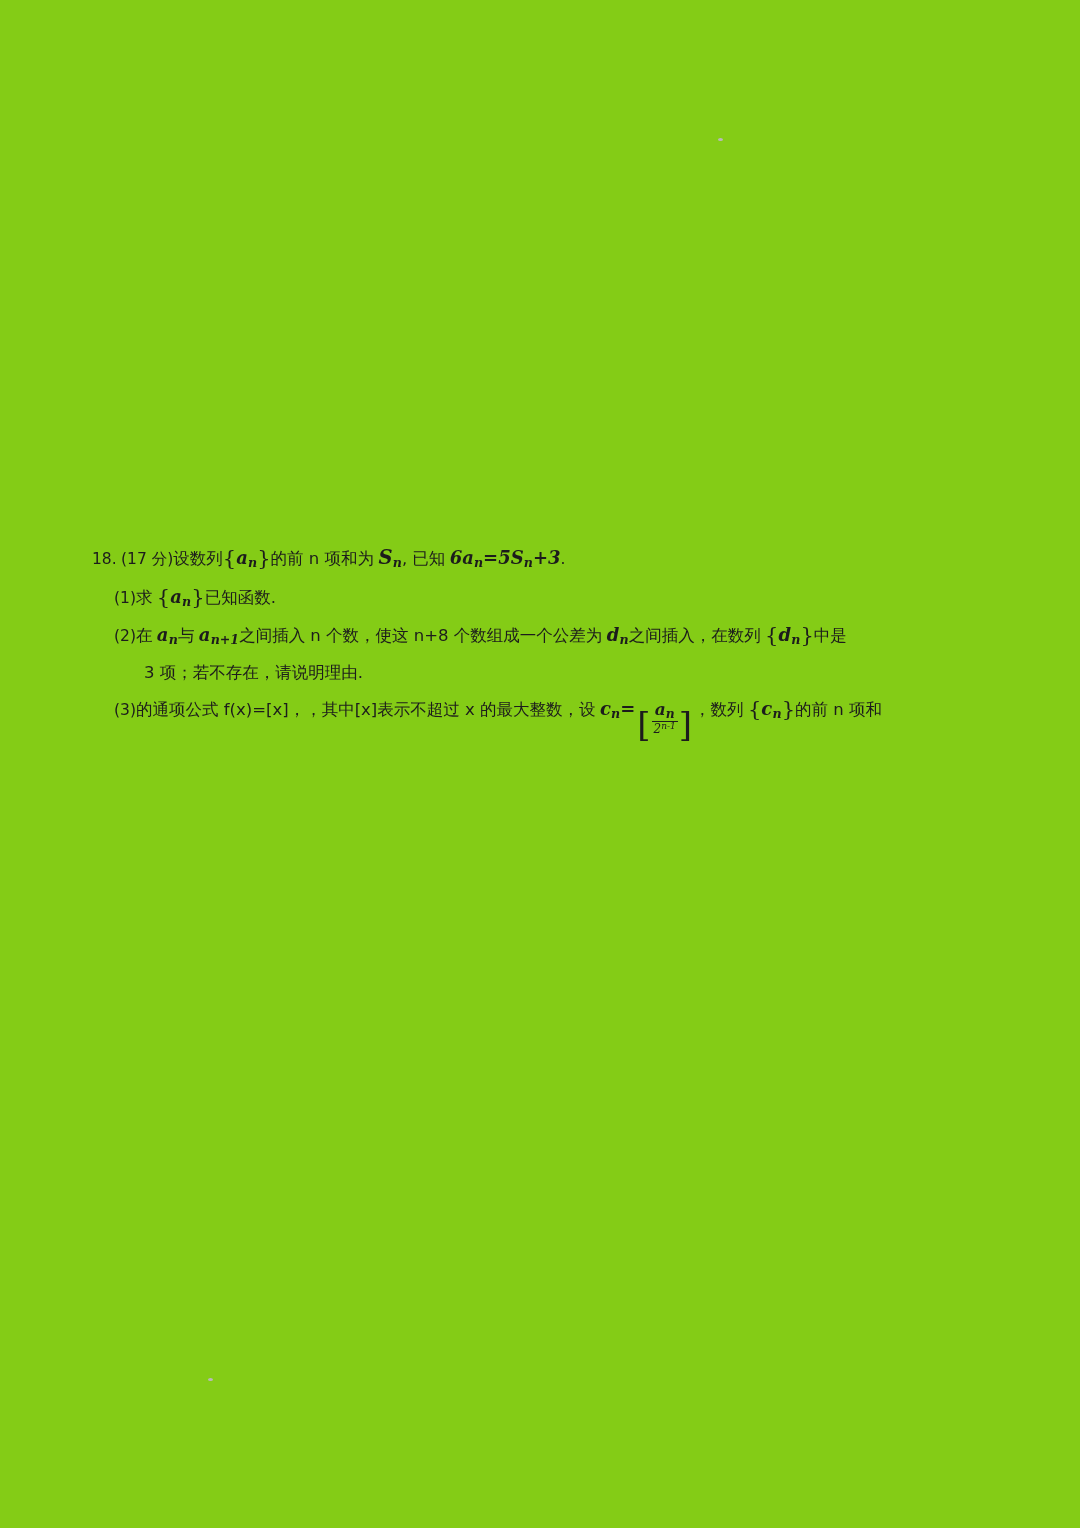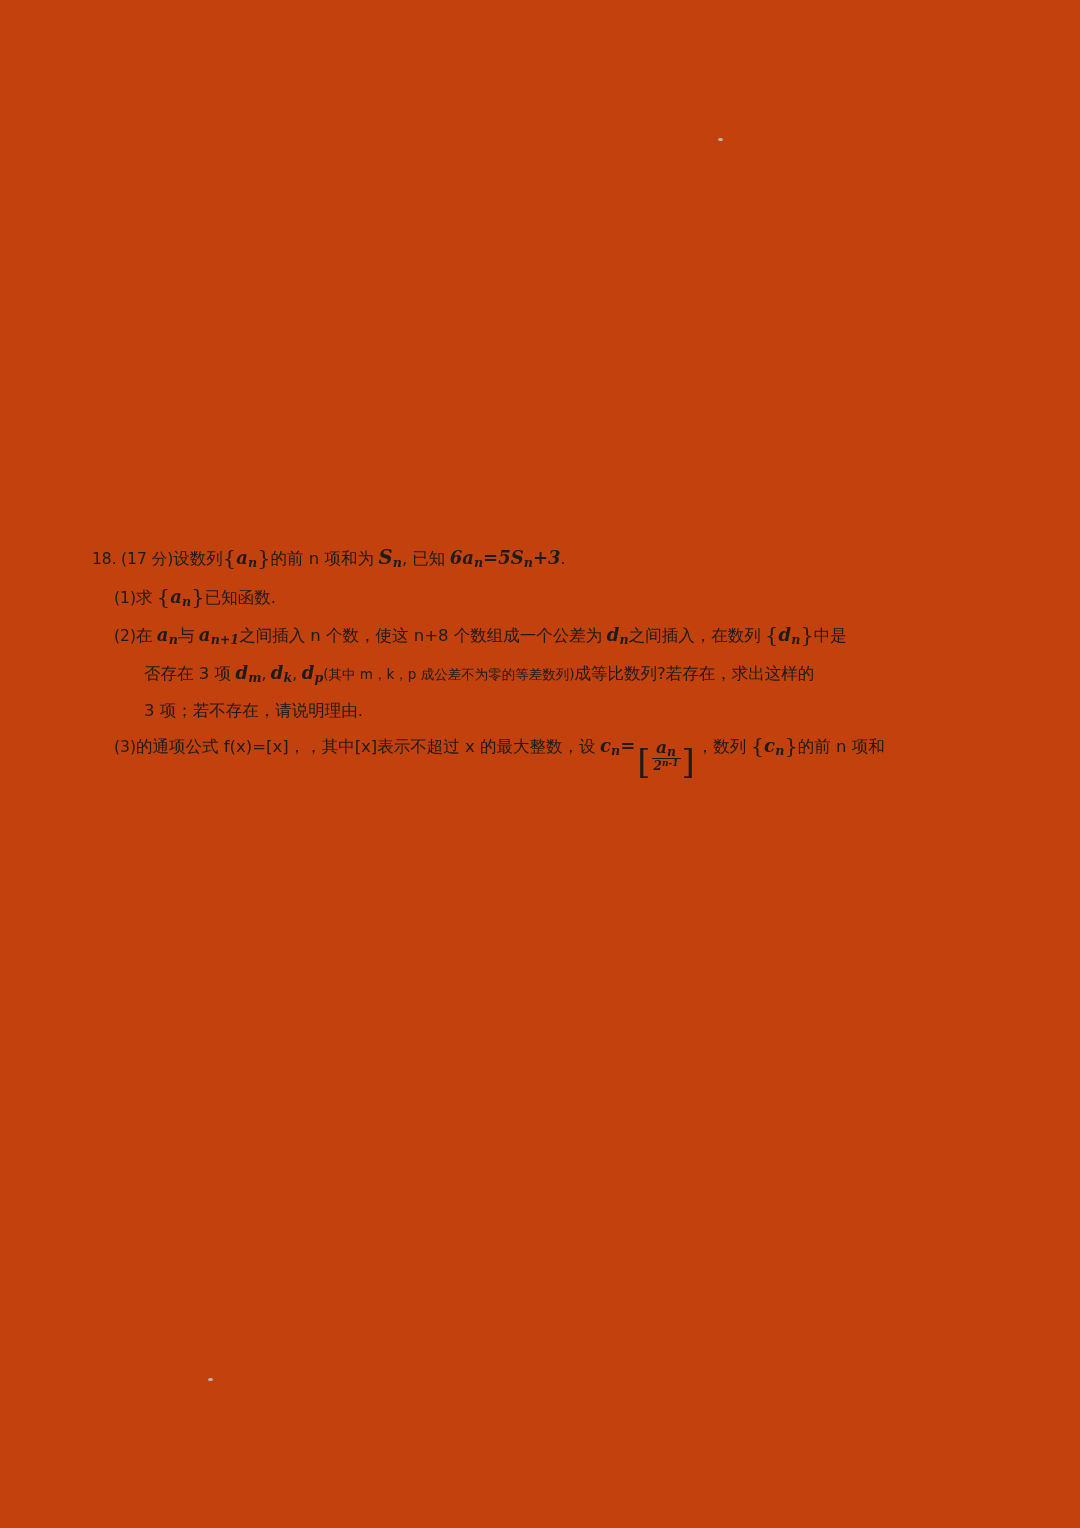--- a/index.html
+++ b/index.html
@@ -11,21 +11,21 @@
     width: 1080px;
     height: 1528px;
     position: relative;
     font-family: "Liberation Serif", serif;
     color: #1a1a1a;
     overflow: hidden;
   }
   .page {
     position: absolute;
     inset: 0;
-    background: #c2410c;
+    background: #84cc16;
   }
 
   
   .speck {
     position: absolute;
     background: #b9b9b9;
     border-radius: 50%;
   }
   .speck.s1 { left: 718px; top: 138px; width: 5px; height: 3px; }
   .speck.s2 { left: 208px; top: 1378px; width: 5px; height: 3px; }
@@ -124,21 +124,21 @@
   }
   .frac .bar {
     display: block;
     border-top: 1px solid #1c1c1c;
     height: 0;
   }
   .frac .bot {
     display: block;
     font-family: "DejaVu Serif", serif;
     font-style: italic;
-    font-weight: bold;
+    font-weight: normal;
     font-size: 12px;
     padding: 0 2px;
   }
   .frac .bot .exp { font-size: 0.75em; vertical-align: 0.45em; }
   .frac .top .sb { font-size: 0.72em; vertical-align: -0.25em; }
 </style>
 </head>
 <body>
 
 <div class="page">
@@ -161,26 +161,20 @@
     </div>
 
     <div class="line indent">
       <span class="plain">(2)</span><span class="cjk">在</span>
       <span class="mv">a</span><span class="mv sub">n</span><span class="cjk">与</span>
       <span class="mv">a</span><span class="mv sub">n+1</span><span class="cjk">之间插入 n 个数，使这 n+8 个数组成一个公差为</span>
       <span class="mv">d</span><span class="mv sub">n</span><span class="cjk">之间插入，在数列</span>
       <span class="brace">{</span><span class="mv">d</span><span class="mv sub">n</span><span class="brace">}</span><span class="cjk">中是</span>
     </div>
 
-    <div class="line indent2">
-      <span class="cjk">否存在 3 项</span>
-      <span class="mv">d</span><span class="mv sub">m</span><span class="plain">,</span>
-      <span class="mv">d</span><span class="mv sub">k</span><span class="plain">,</span>
-      <span class="mv">d</span><span class="mv sub">p</span><span class="small-note">(其中 m，k，p 成公差不为零的等差数列)</span><span class="cjk">成等比数列?若存在，求出这样的</span>
-    </div>
 
     <div class="line indent2">
       <span class="cjk">3 项；若不存在，请说明理由.</span>
     </div>
 
     <div class="line indent">
       <span class="plain">(3)</span><span class="cjk">的通项公式 f(x)=[x]，，其中[x]表示不超过 x 的最大整数，设</span>
       <span class="mv">c</span><span class="mv sub">n</span><span class="mo">=</span><span class="frac-group"><span class="bigbracket">[</span><span class="frac"><span class="top"><span>a</span><span class="sb">n</span></span><span class="bar"></span><span class="bot"><span>2</span><span class="exp">n-1</span></span></span><span class="bigbracket">]</span></span><span class="cjk">，数列</span>
       <span class="brace">{</span><span class="mv">c</span><span class="mv sub">n</span><span class="brace">}</span><span class="cjk">的前 n 项和</span>
     </div>

